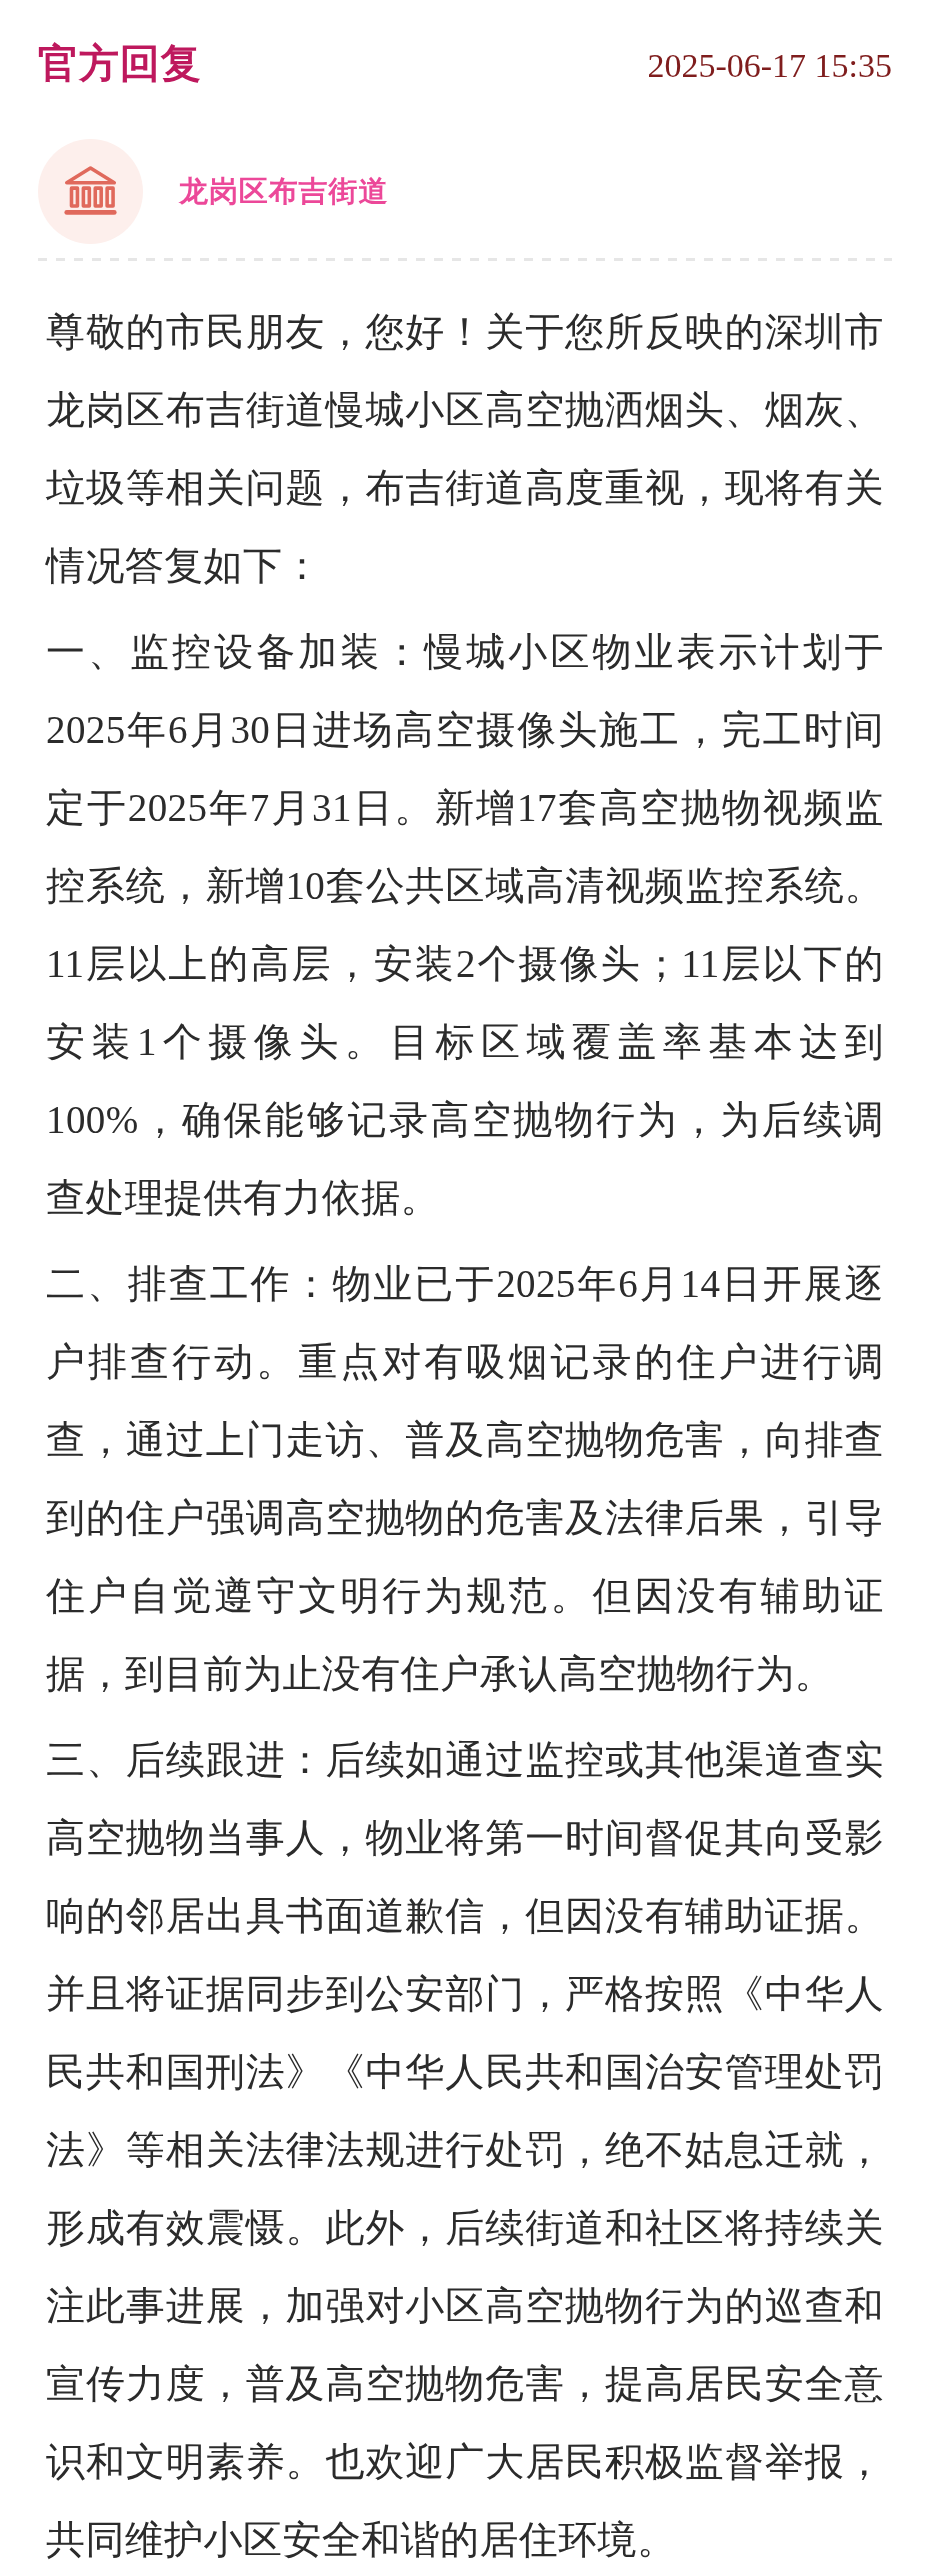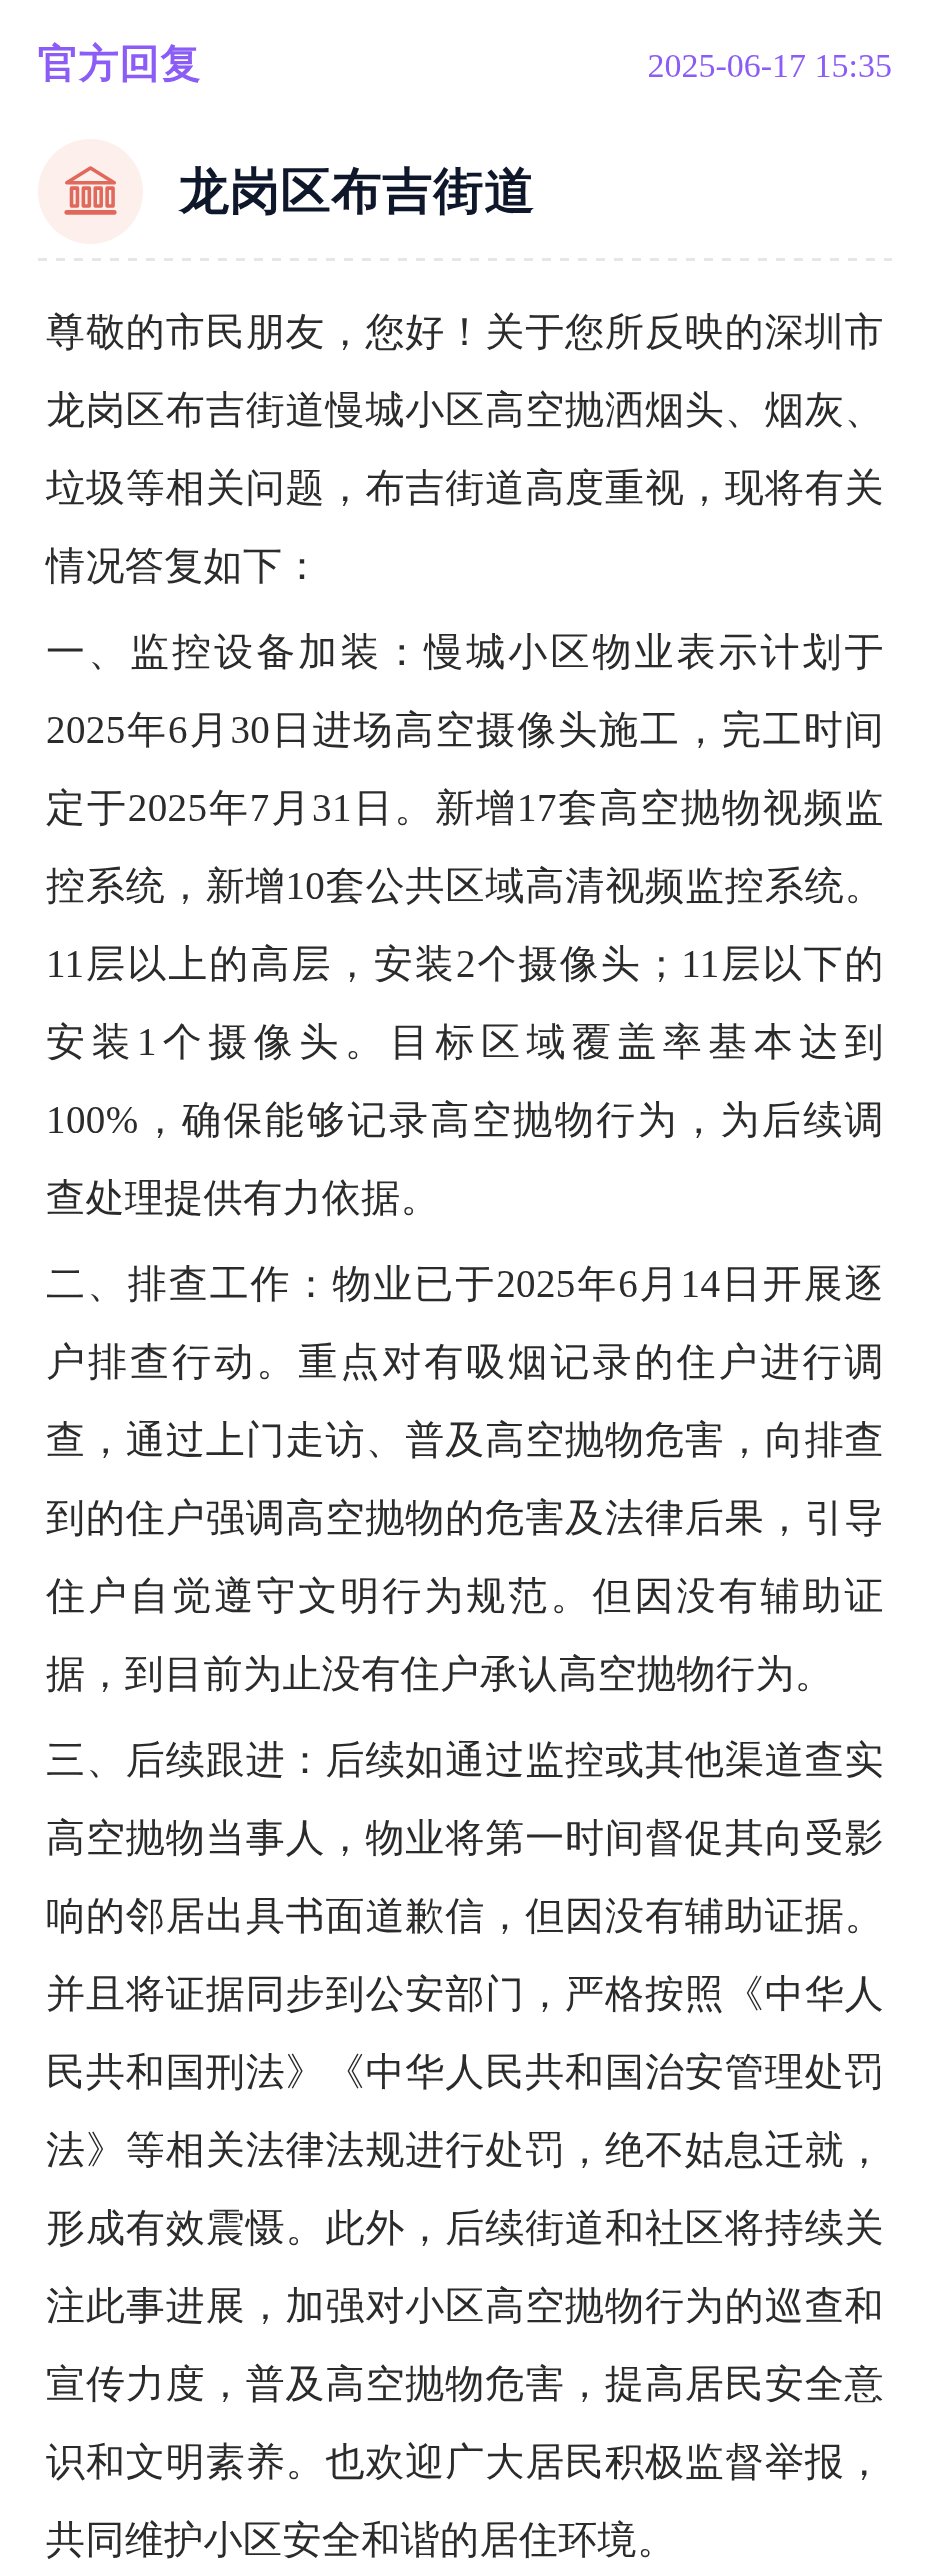--- a/index.html
+++ b/index.html
@@ -19,27 +19,27 @@
   }
   
   .header-row {
     display: flex;
     align-items: baseline;
     justify-content: space-between;
   }
   .page-title {
     font-size: 40px;
     font-weight: 700;
-    color: #8b5cf6;
+    color: #be185d;
     letter-spacing: 0.9px;
   }
   .timestamp {
     font-family: "Liberation Serif", serif;
     font-size: 34px;
-    color: #8b5cf6;
+    color: #7f1d1d;
     font-weight: 400;
   }
   
   .publisher-row {
     margin-top: 48px;
     display: flex;
     align-items: center;
   }
   .avatar {
     width: 105px;
@@ -47,23 +47,23 @@
     border-radius: 50%;
     background: #fdefec;
     display: flex;
     align-items: center;
     justify-content: center;
     flex: 0 0 auto;
   }
   .avatar svg { width: 57px; height: 57px; }
   .publisher-name {
     margin-left: 36px;
-    font-size: 50px;
+    font-size: 29px;
     font-weight: 700;
-    color: #0f172a;
+    color: #ec4899;
     letter-spacing: 0.9px;
   }
   
   .divider {
     margin-top: 13.8px;
     height: 3.4px;
     background-image: repeating-linear-gradient(
       to right,
       #e6e6e6 0px, #e6e6e6 8.6px,
       transparent 8.6px, transparent 18px

